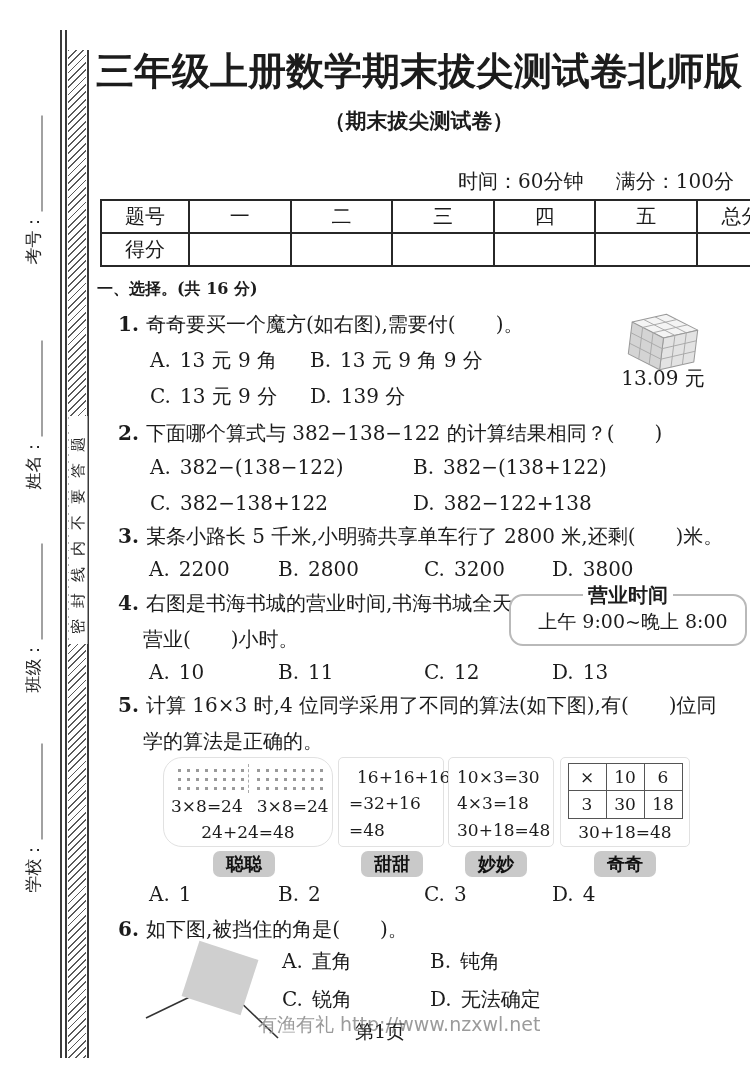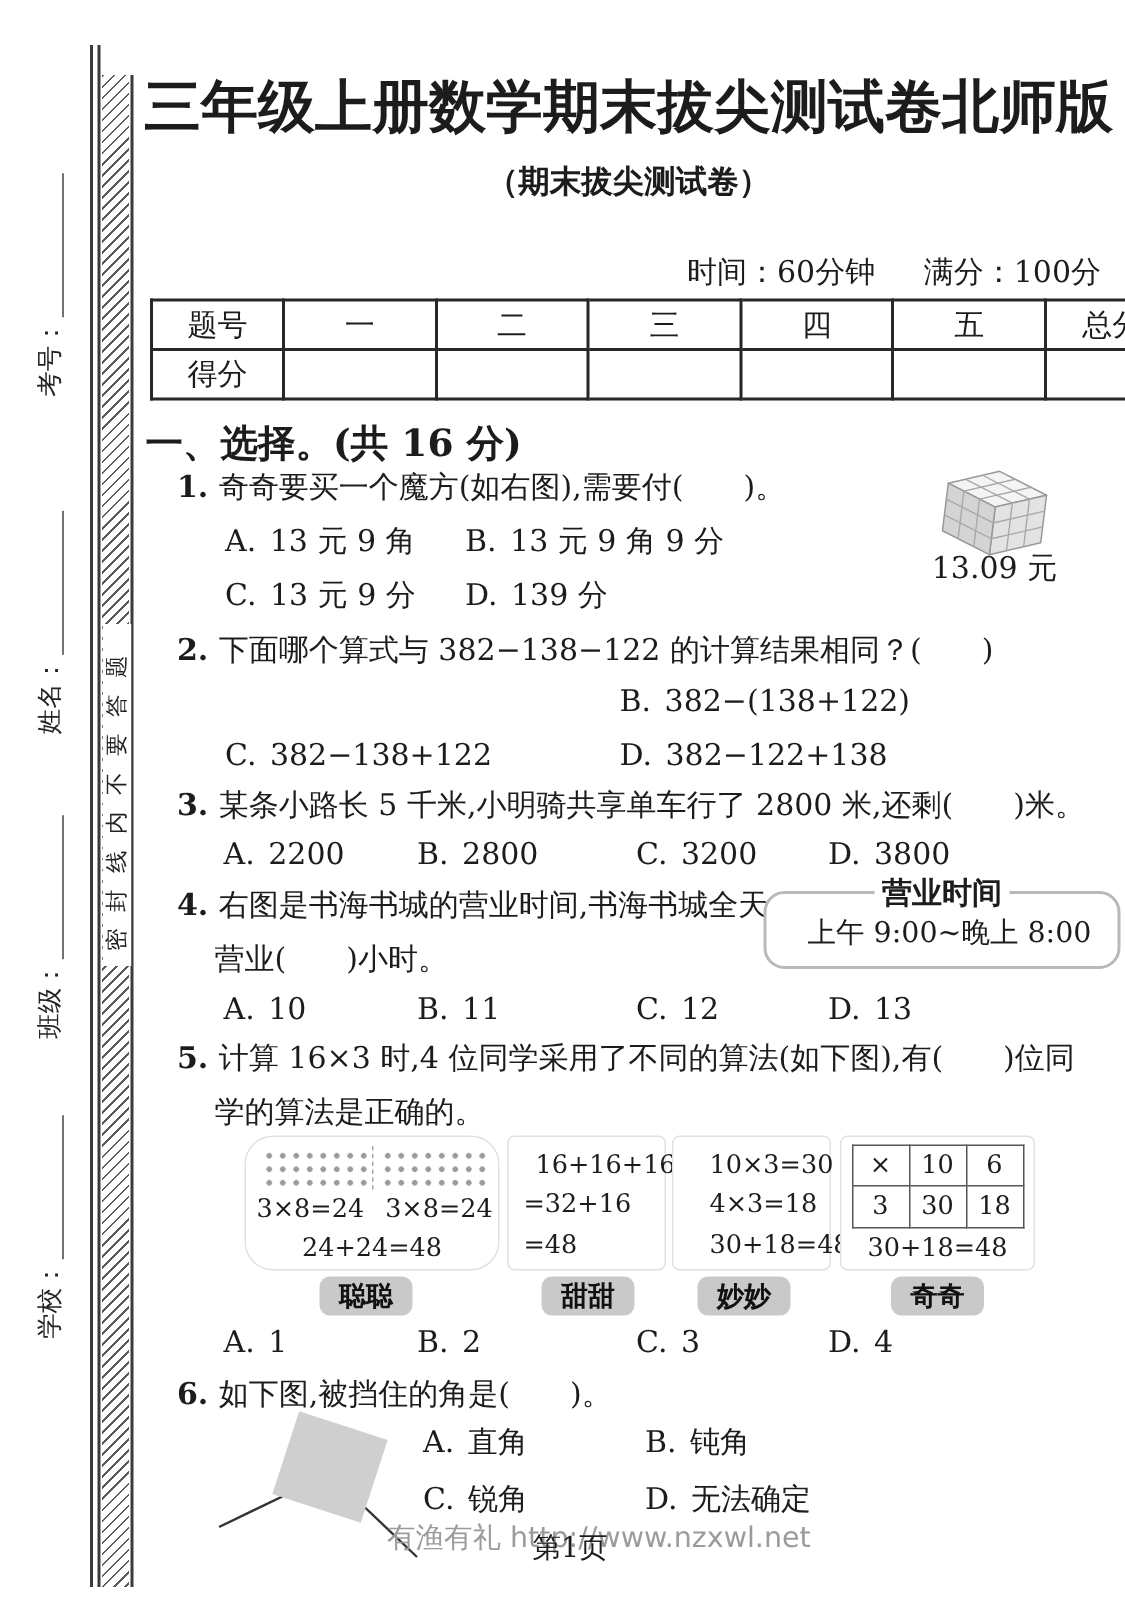--- a/index.html
+++ b/index.html
@@ -22,21 +22,21 @@
          font-family:"DejaVu Sans","Liberation Sans",sans-serif;font-weight:bold;font-size:38px;white-space:nowrap;}
   .subtitle{position:absolute;left:95px;top:107px;width:648px;text-align:center;
             font-family:"DejaVu Sans","Liberation Sans",sans-serif;font-weight:bold;font-size:21px;}
   .exam-info{position:absolute;right:16px;top:168px;font-size:20px;white-space:nowrap;}
   .exam-info .gap{margin-left:26px;}
 
   
   .score-table{position:absolute;left:100px;top:199px;width:687px;border-collapse:collapse;table-layout:fixed;border-radius:21px;}
   .score-table td{border:2px solid #272727;height:31px;text-align:center;font-size:20px;padding:0;}
 
-  .section-title{position:absolute;left:97px;top:279px;font-size:25px;font-weight:bold;}
+  .section-title{position:absolute;left:97px;top:279px;font-size:16px;font-weight:bold;}
 
   
   .stem{position:absolute;font-size:20px;white-space:nowrap;}
   .qnum{font-weight:bold;margin-right:7px;}
   .opt{position:absolute;font-size:20px;white-space:nowrap;}
   .opt .okey{margin-right:9px;}
 
   .cube-svg{position:absolute;left:608px;top:306px;}
   .cube-caption{position:absolute;left:598px;top:365px;width:130px;text-align:center;font-size:20px;}
 
@@ -45,21 +45,21 @@
   .biztitle{position:absolute;top:-14px;left:50%;transform:translateX(-50%);background:#fff;
             padding:0 5px;font-weight:bold;font-size:20px;white-space:nowrap;
             font-family:"DejaVu Sans","Liberation Sans",sans-serif;}
   .bizhours{margin-top:13px;text-align:center;font-size:19px;white-space:nowrap;}
 
   .card{position:absolute;top:757px;height:90px;border:1.5px solid #e1e1e1;border-radius:5px;
         background:#fff;font-size:17px;line-height:1.55;box-sizing:border-box;}
   .card .cline{white-space:nowrap;}
   #card1{left:163px;width:170px;text-align:center;padding-top:3px;border-radius:19px;}
   #card2{left:338px;width:106px;text-align:left;padding:6px 0 0 10px;}
-  #card3{left:448px;width:106px;text-align:left;padding:6px 0 0 24px;}
+  #card3{left:448px;width:106px;text-align:left;padding:6px 0 0 8px;}
   #card4{left:560px;width:130px;text-align:center;padding-top:5px;}
   .dots{display:flex;justify-content:center;align-items:center;margin-top:3px;}
   .dots-half{width:72px;height:27px;
              background-image:radial-gradient(circle,#9a9a9a 1.7px,transparent 2px);
              background-size:9px 9px;background-position:2px 1px;}
   .dots-sep{width:0;height:29px;border-left:1px dashed #aaa;margin:0 3px;}
   .m1-pair span{margin:0 7px;}
   .mul-table{border-collapse:collapse;margin:0 auto;}
   .mul-table td{border:1.6px solid #555;width:37px;height:24px;text-align:center;font-size:17px;padding:0;}
   .tag{position:absolute;top:851px;transform:translateX(-50%);background:#c9c9c9;color:#111;
@@ -166,20 +166,21 @@
         <line x1="22" y1="30.7" x2="55" y2="42.7"></line>
           <line x1="22" y1="41.3" x2="55" y2="53.3"></line>
       </g>
     </g>
   </svg>
   <div class="cube-caption">13.09 元</div>
 
   <div class="stem" style="left:118px;top:420px">
     <span class="qnum">2.</span><span>下面哪个算式与 382−138−122 的计算结果相同？(　　)</span>
   </div>
+  <div class="opt" style="left:150px;top:455px"><span class="okey">A.</span><span>382−(138−122)</span></div>
   <div class="opt" style="left:413px;top:455px"><span class="okey">B.</span><span>382−(138+122)</span></div>
   <div class="opt" style="left:150px;top:491px"><span class="okey">C.</span><span>382−138+122</span></div>
   <div class="opt" style="left:413px;top:491px"><span class="okey">D.</span><span>382−122+138</span></div>
 
   <div class="stem" style="left:118px;top:523px">
     <span class="qnum">3.</span><span>某条小路长 5 千米,小明骑共享单车行了 2800 米,还剩(　　)米。</span>
   </div>
   <div class="opt" style="left:149px;top:557px"><span class="okey">A.</span><span>2200</span></div>
   <div class="opt" style="left:278px;top:557px"><span class="okey">B.</span><span>2800</span></div>
   <div class="opt" style="left:424px;top:557px"><span class="okey">C.</span><span>3200</span></div>

